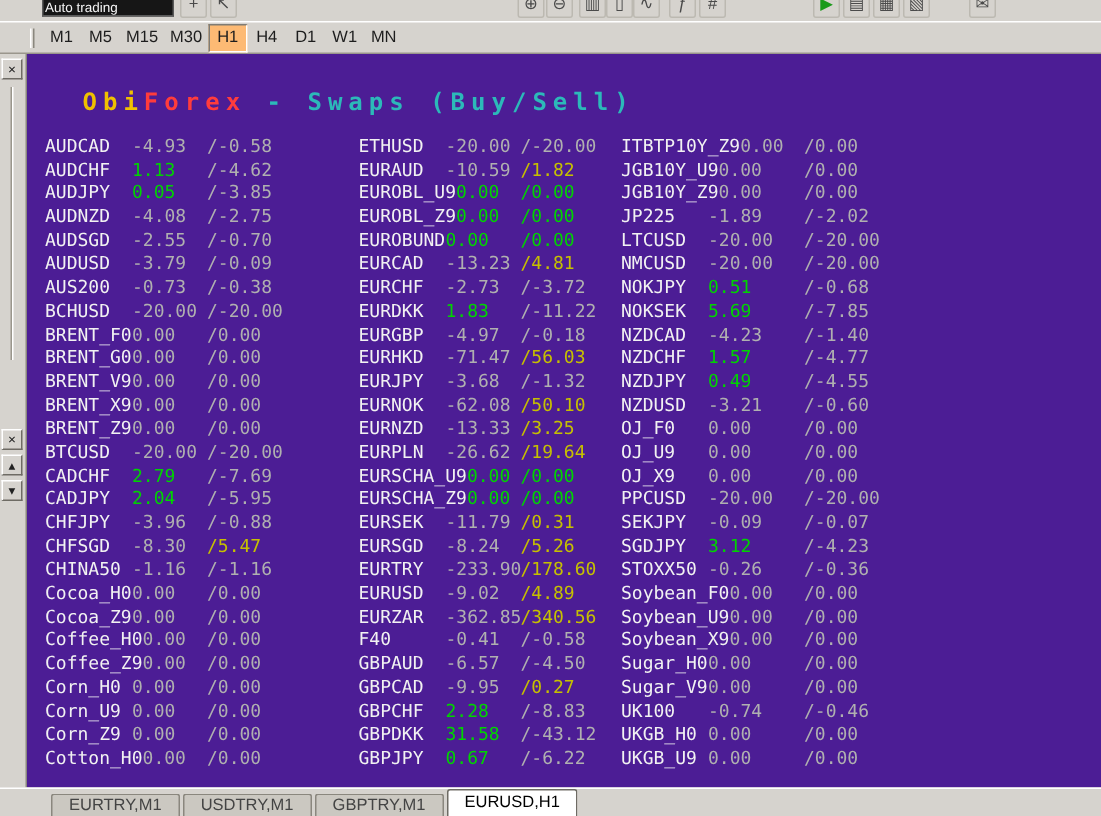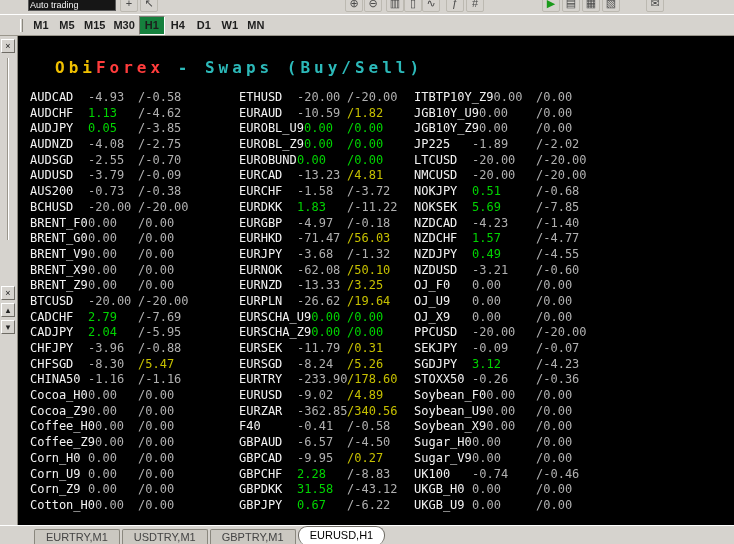--- a/index.html
+++ b/index.html
@@ -21,35 +21,35 @@
            border:1px solid #5a5a5a;border-top:none;color:#f4f4f4;font-size:9px;line-height:10px;
            padding-left:1px;overflow:hidden;z-index:6;white-space:nowrap;}
 
   
   .tf-bar{position:absolute;left:0;top:14px;width:734px;height:22px;background:var(--chrome);
           border-top:1px solid var(--chrome-light);border-bottom:1px solid #9a968c;}
   .grip{position:absolute;left:20px;top:4px;width:3px;height:13px;
         border-left:1px solid var(--chrome-light);border-right:1px solid var(--chrome-dark);}
   .tf-buttons{position:absolute;left:28px;top:1px;display:flex;height:19px;}
   .tf-btn{min-width:26px;padding:0 4px;height:19px;line-height:19px;text-align:center;
-          font-size:11px;font-weight:bold;color:#1d1d1d;cursor:default;}
-  .tf-btn.active{background:#15803d;border:1px solid;border-color:#7f7c75 #fff #fff #7f7c75;
+          font-size:11px;font-weight:normal;color:#1d1d1d;cursor:default;}
+  .tf-btn.active{background:#fdba74;border:1px solid;border-color:#7f7c75 #fff #fff #7f7c75;
           line-height:17px;}
 
   
   .left-strip{position:absolute;left:0;top:36px;width:18px;height:489px;background:var(--chrome);
           border-right:1px solid var(--chrome-dark);}
   .strip-btn{position:absolute;left:1px;width:14px;height:14px;background:var(--chrome);
           border:1px solid;border-color:#fff #6e6b64 #6e6b64 #fff;font-size:9px;line-height:12px;
           text-align:center;color:#222;}
   .strip-groove{position:absolute;left:7px;width:2px;
           border-left:1px solid #9a968c;border-right:1px solid #fff;}
 
   
-  .chart{position:absolute;left:18px;top:36px;width:716px;height:489px;background:#000000;}
+  .chart{position:absolute;left:18px;top:36px;width:716px;height:489px;background:#4c1d95;}
   .title{position:absolute;left:37px;top:22px;font:bold 16px "DejaVu Sans Mono",monospace;
          letter-spacing:4px;white-space:pre;}
   .t-gold{color:var(--c-gold);} .t-red{color:var(--c-red);} .t-teal{color:var(--c-teal);}
 
   .swap-col{position:absolute;top:54px;width:196px;font:12px "DejaVu Sans Mono",monospace;}
   .swap-col[data-col="1"]{left:12px;}
   .swap-col[data-col="2"]{left:214px;margin-left:7px;}
   .swap-col[data-col="3"]{left:396px;}
   .srow{position:relative;height:15.7px;line-height:15.7px;white-space:nowrap;}
   .sym{display:inline-block;min-width:58px;color:var(--c-sym);}
@@ -58,21 +58,21 @@
   .swap-col[data-col="3"] .sell{left:122px;}
   .v-n{color:var(--c-neutral);} .v-g{color:var(--c-green);} .v-y{color:var(--c-yellow);}
 
   
   .tabs-bar{position:absolute;left:0;top:525px;width:734px;height:19px;background:var(--chrome);
           border-top:1px solid var(--chrome-light);}
   .tabs{position:absolute;left:34px;top:0;display:flex;height:19px;align-items:flex-end;}
   .tab{height:16px;line-height:15px;padding:0 11px;margin-right:2px;font-size:11px;color:#444;
        background:#cbc8c1;border:1px solid var(--chrome-dark);border-bottom:none;
        border-radius:2px 2px 0 0;cursor:default;}
-  .tab.active{height:19px;line-height:17px;background:#fff;color:#000;border-color:#6e6b64;border-radius:9px;}
+  .tab.active{height:19px;line-height:17px;background:#fff;color:#000;border-color:#6e6b64;}
 </style>
 </head>
 <body>
 
 <div class="top-icons" id="top-icons-row">
     <div class="ticon" style="left: 120px;">+</div>
     <div class="ticon" style="left: 140px;">↖</div>
     <div class="ticon" style="left: 345px;">⊕</div>
     <div class="ticon" style="left: 364px;">⊖</div>
     <div class="ticon" style="left: 386px;">▥</div>
@@ -153,21 +153,21 @@
       <div class="srow"><span class="sym">Corn_Z9</span><span class="val v-n">0.00</span><span class="val sell v-n">/0.00</span></div>
       <div class="srow"><span class="sym">Cotton_H0</span><span class="val v-n">0.00</span><span class="val sell v-n">/0.00</span></div>
     </div>
   <div class="swap-col" data-col="2">
       <div class="srow"><span class="sym">ETHUSD</span><span class="val v-n">-20.00</span><span class="val sell v-n">/-20.00</span></div>
       <div class="srow"><span class="sym">EURAUD</span><span class="val v-n">-10.59</span><span class="val sell v-y">/1.82</span></div>
       <div class="srow"><span class="sym">EUROBL_U9</span><span class="val v-g">0.00</span><span class="val sell v-g">/0.00</span></div>
       <div class="srow"><span class="sym">EUROBL_Z9</span><span class="val v-g">0.00</span><span class="val sell v-g">/0.00</span></div>
       <div class="srow"><span class="sym">EUROBUND</span><span class="val v-g">0.00</span><span class="val sell v-g">/0.00</span></div>
       <div class="srow"><span class="sym">EURCAD</span><span class="val v-n">-13.23</span><span class="val sell v-y">/4.81</span></div>
-      <div class="srow"><span class="sym">EURCHF</span><span class="val v-n">-1.58</span><span class="val sell v-n">/-3.72</span></div>
+      <div class="srow"><span class="sym">EURCHF</span><span class="val v-n">-2.73</span><span class="val sell v-n">/-3.72</span></div>
       <div class="srow"><span class="sym">EURDKK</span><span class="val v-g">1.83</span><span class="val sell v-n">/-11.22</span></div>
       <div class="srow"><span class="sym">EURGBP</span><span class="val v-n">-4.97</span><span class="val sell v-n">/-0.18</span></div>
       <div class="srow"><span class="sym">EURHKD</span><span class="val v-n">-71.47</span><span class="val sell v-y">/56.03</span></div>
       <div class="srow"><span class="sym">EURJPY</span><span class="val v-n">-3.68</span><span class="val sell v-n">/-1.32</span></div>
       <div class="srow"><span class="sym">EURNOK</span><span class="val v-n">-62.08</span><span class="val sell v-y">/50.10</span></div>
       <div class="srow"><span class="sym">EURNZD</span><span class="val v-n">-13.33</span><span class="val sell v-y">/3.25</span></div>
       <div class="srow"><span class="sym">EURPLN</span><span class="val v-n">-26.62</span><span class="val sell v-y">/19.64</span></div>
       <div class="srow"><span class="sym">EURSCHA_U9</span><span class="val v-g">0.00</span><span class="val sell v-g">/0.00</span></div>
       <div class="srow"><span class="sym">EURSCHA_Z9</span><span class="val v-g">0.00</span><span class="val sell v-g">/0.00</span></div>
       <div class="srow"><span class="sym">EURSEK</span><span class="val v-n">-11.79</span><span class="val sell v-y">/0.31</span></div>

